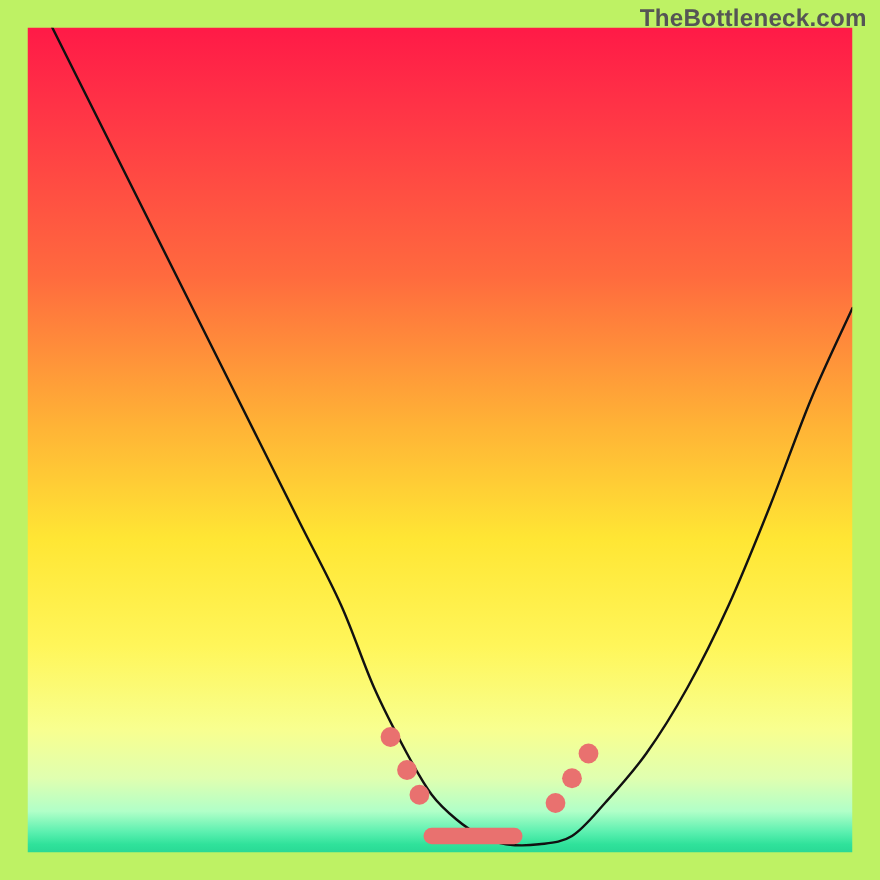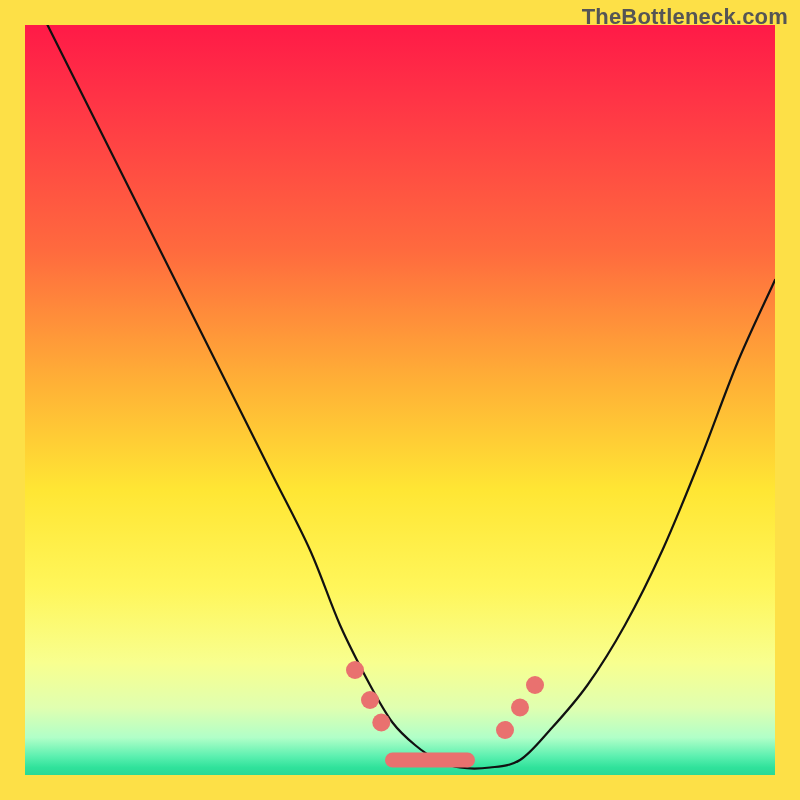--- a/index.html
+++ b/index.html
@@ -10,21 +10,21 @@
     background: #000;
     font-family: Arial, Helvetica, sans-serif;
     overflow: hidden;
   }
   .frame {
     position: absolute;
     left: 0;
     top: 0;
     width: 800px;
     height: 800px;
-    background: #fde047;
+    background: #bef264;
   }
   .attribution {
     position: absolute;
     top: 4px;
     right: 12px;
     color: #555;
     font-size: 22px;
     font-weight: 600;
     letter-spacing: 0.2px;
     z-index: 30;

